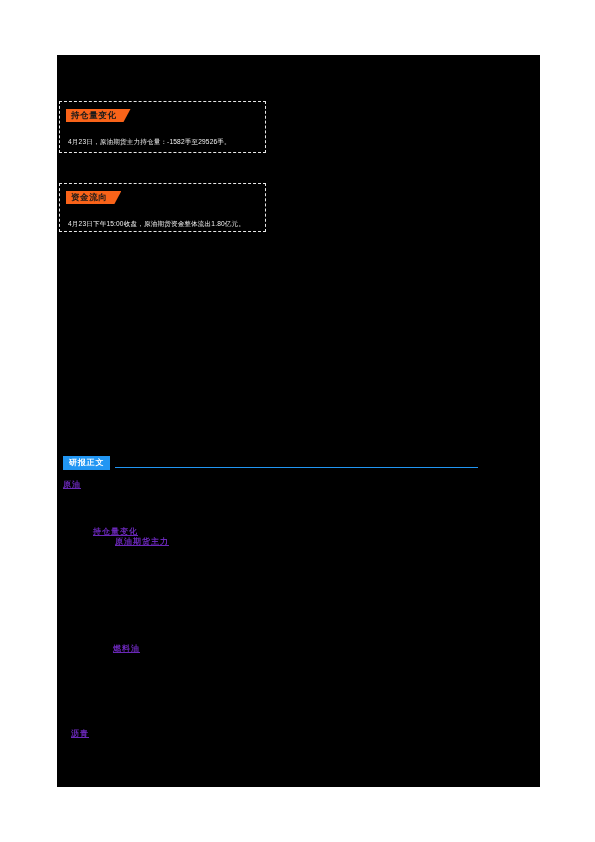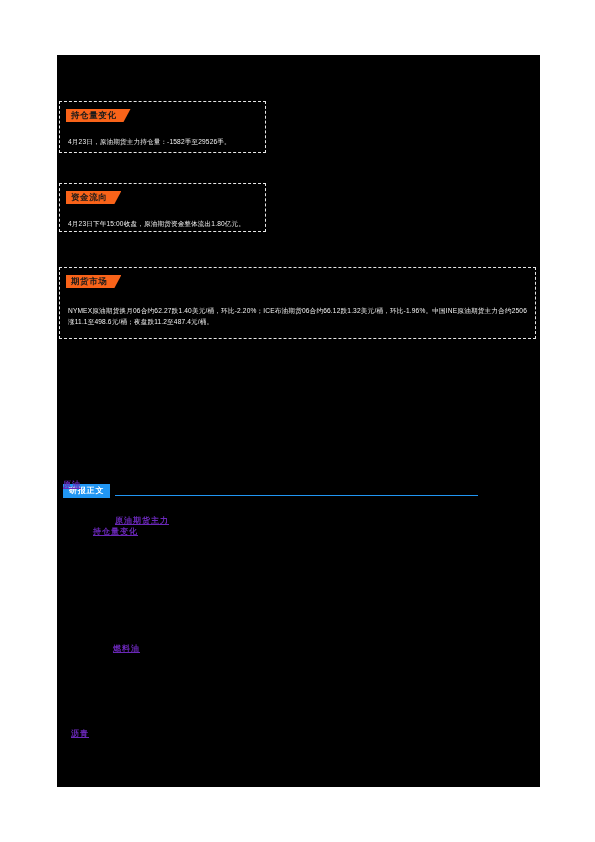--- a/index.html
+++ b/index.html
@@ -80,21 +80,20 @@
   #card-capital   { top: 128px; height: 49px; }
   #card-futures   { top: 212px; height: 72px; }
   #card-analysis  { top: 297px; height: 82px; }
 
   
   #research-section {
     position: absolute;
     left: 2px;
     top: 401px;
     right: 2px;
-    margin-top: 28px;
   }
   #research-tab-bar {
     position: relative;
     height: 14px;
   }
   #research-tab {
     position: absolute;
     left: 4px;
     top: 0;
     height: 14px;
@@ -122,45 +121,41 @@
     color: #6a28b8;
     font-size: 8px;
     font-weight: bold;
     text-decoration: underline;
     letter-spacing: 1px;
     white-space: nowrap;
     cursor: pointer;
   }
   #link-crude        { left: 6px;  top: 424px; }
   #link-crude-fut    { left: 36px;  top: 471px; }
-  #link-crude-main   { left: 58px;  top: 460px; }
+  #link-crude-main   { left: 58px;  top: 481px; }
   #link-fuel-oil     { left: 16px;  top: 588px; margin-left: 40px; }
   #link-bitumen      { left: 14px;  top: 673px; text-decoration: underline; }
 </style>
 </head>
 <body>
 
 <div id="page">
 
   <div id="report-panel">
 
     <div id="card-position" class="card card-narrow">
       <div class="badge">持仓量变化</div>
       <div class="card-body">4月23日，原油期货主力持仓量：-1582手至29526手。</div>
     </div>
 
     <div id="card-capital" class="card card-narrow">
       <div class="badge">资金流向</div>
       <div class="card-body">4月23日下午15:00收盘，原油期货资金整体流出1.80亿元。</div>
     </div>
 
-    <div id="card-futures" class="card card-wide">
-      <div class="badge">期货市场</div>
-      <div class="card-body">NYMEX原油期货换月06合约62.27跌1.40美元/桶，环比-2.20%；ICE布油期货06合约66.12跌1.32美元/桶，环比-1.96%。中国INE原油期货主力合约2506涨11.1至498.6元/桶；夜盘跌11.2至487.4元/桶。</div>
-    </div>
 
 
     <div id="research-section">
       <div id="research-tab-bar">
         <div id="research-tab">研报正文</div>
         <div id="research-rule"></div>
       </div>
     </div>
 
     <a id="link-crude" class="toc-link">原油</a>

